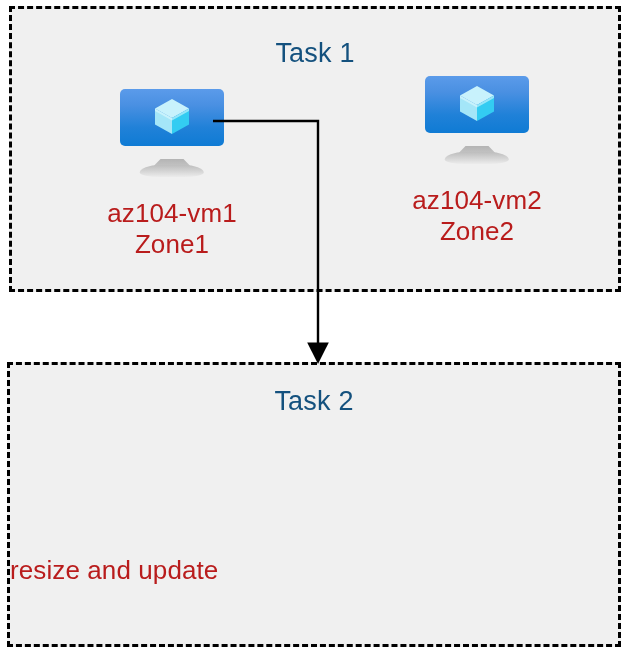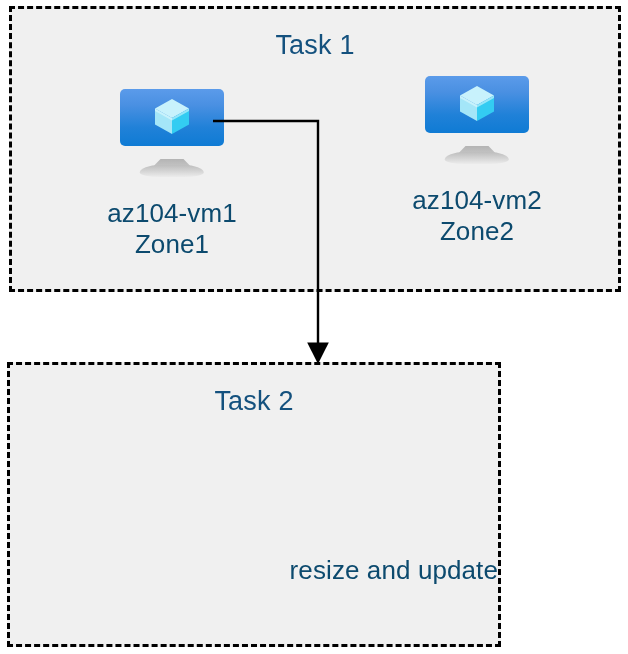--- a/index.html
+++ b/index.html
@@ -32,44 +32,44 @@
   }
   #task1-box {
     left: 9px;
     top: 6px;
     width: 612px;
     height: 286px;
   }
   #task2-box {
     left: 7px;
     top: 362px;
-    width: 494px;
+    width: 614px;
     height: 285px;
   }
 
   .task-title {
     position: absolute;
     width: 100%;
     text-align: center;
     color: #14517e;
     font-size: 27px;
     line-height: 32px;
     letter-spacing: .2px;
     white-space: nowrap;
   }
-  #task1-title { top: 20px; }
+  #task1-title { top: 28px; }
   #task2-title { top: 20px; }
 
   
   .node {
     position: absolute;
     text-align: center;
   }
   .node-label {
-    color: #0c4a6e;
+    color: #b91c1c;
     font-size: 26px;
     line-height: 31px;
     white-space: pre-line;
     letter-spacing: .1px;
   }
 
   #node-vm1 { left: 60px; top: 80px; width: 200px; }
   #node-vm2 { left: 365px; top: 67px; width: 200px; }
 
   
@@ -164,21 +164,21 @@
         <div class="stand-base"></div>
       </div>
       <div class="node-label" style="margin-top:17px;">az104-vm2
 Zone2</div>
     </div>
   </div>
 
   <div class="task-box" id="task2-box">
     <div class="task-title" id="task2-title">Task 2</div>
 
-    <div class="node-label" style="position:absolute; left:0; width:100%; top:190px; text-align:right;">resize and update</div>
+    <div class="node-label" style="position:absolute; left:0; width:100%; top:190px; text-align:left;">resize and update</div>
   </div>
 
   <svg id="connector">
     <defs>
       <marker id="arrowhead" markerWidth="9" markerHeight="9" refX="4" refY="4.5" orient="auto" markerUnits="strokeWidth">
         <polygon points="0,0 9,4.5 0,9" fill="#000000"></polygon>
       </marker>
     </defs>
     <path d="M 213,121 L 318,121 L 318,352" fill="none" stroke="#000000" stroke-width="2.4" marker-end="url(#arrowhead)"></path>
   </svg>

